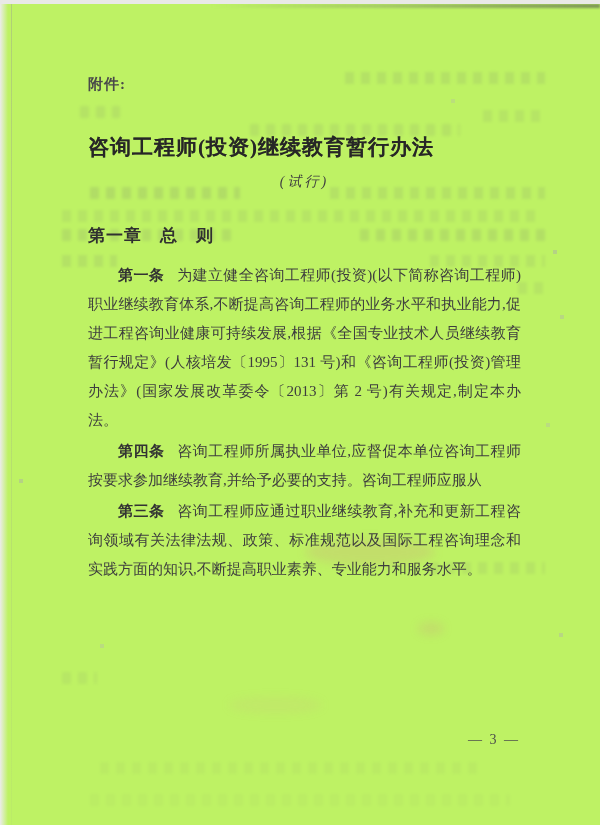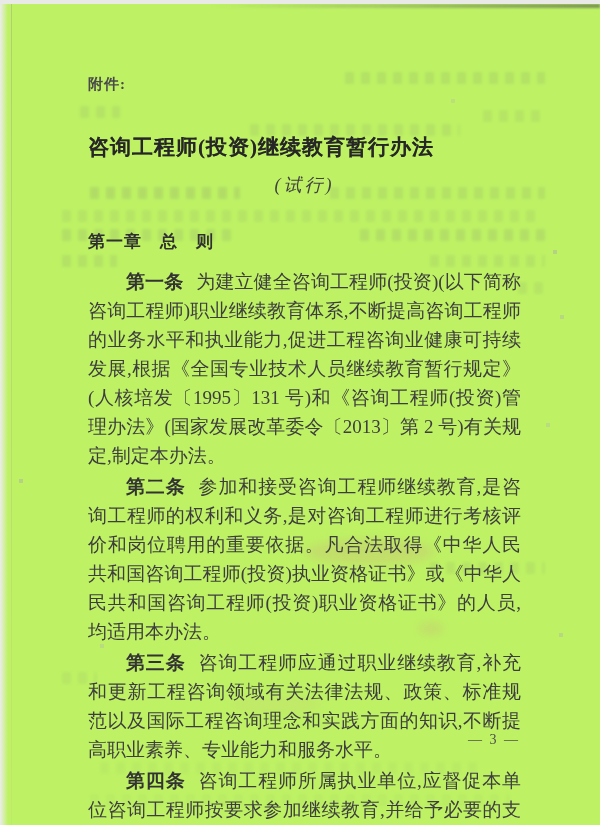--- a/index.html
+++ b/index.html
@@ -43,30 +43,30 @@
   .content { position:absolute; left:88px; top:0; width:433px; color:#3c3c3c; }
   .attachment {
     margin-top:71px; font-weight:bold; font-size:15px; color:#4a4a4a; letter-spacing:1px;
   }
   .title {
     margin:40px 0 0; text-align:left; font-size:21px; line-height:26px;
     letter-spacing:1px; color:#262626; font-weight:bold;
     text-shadow:0 0 0.5px rgba(40,40,40,0.6);
   }
   .subtitle {
-    margin-top:13px; text-align:center; font-size:18px; font-style:italic;
+    margin-top:13px; text-align:center; font-size:14px; font-style:italic;
     letter-spacing:3px; color:#414141;
   }
   .chapter {
     margin:33px 0 0; text-align:left; font-size:17px; font-weight:bold;
     color:#303030; letter-spacing:1px;
   }
   .body-text { margin-top:14px; }
   p.article {
-    margin:0 0 2px; font-size:19px; line-height:29px; text-align:justify;
+    margin:0 0 2px; font-size:15px; line-height:29px; text-align:justify;
     text-indent:2em; color:#3e3e3e;
   }
   .art-num { font-weight:bold; color:#333333; padding-right:13px; }
   .pagenum {
     position:absolute; top:728px; right:80px; font-size:14px;
     color:#4c4c4c; letter-spacing:2px;
   }
 </style>
 </head>
 <body>
@@ -103,21 +103,20 @@
     <div class="attachment">附件:</div>
 
     <h1 class="title">咨询工程师(投资)继续教育暂行办法</h1>
 
     <div class="subtitle">(试行)</div>
 
     <h2 class="chapter">第一章　总　则</h2>
 
     <div class="body-text">
       <p class="article"><b class="art-num">第一条</b><span>为建立健全咨询工程师(投资)(以下简称咨询工程师)职业继续教育体系,不断提高咨询工程师的业务水平和执业能力,促进工程咨询业健康可持续发展,根据《全国专业技术人员继续教育暂行规定》(人核培发〔1995〕131 号)和《咨询工程师(投资)管理办法》(国家发展改革委令〔2013〕第 2 号)有关规定,制定本办法。</span></p>
-      <p class="article"><b class="art-num">第二条</b><span>参加和接受咨询工程师继续教育,是咨询工程师的权利和义务,是对咨询工程师进行考核评价和岗位聘用的重要依据。凡合法取得《中华人民共和国咨询工程师(投资)执业资格证书》或《中华人民共和国咨询工程师(投资)职业资格证书》的人员,均适用本办法。</span></p>
+      <p class="article"><b class="art-num">第四条</b><span>咨询工程师所属执业单位,应督促本单位咨询工程师按要求参加继续教育,并给予必要的支持。咨询工程师应服从</span></p>
       <p class="article"><b class="art-num">第三条</b><span>咨询工程师应通过职业继续教育,补充和更新工程咨询领域有关法律法规、政策、标准规范以及国际工程咨询理念和实践方面的知识,不断提高职业素养、专业能力和服务水平。</span></p>
-      <p class="article"><b class="art-num">第四条</b><span>咨询工程师所属执业单位,应督促本单位咨询工程师按要求参加继续教育,并给予必要的支持。咨询工程师应服从</span></p>
     </div>
   </div>
 
   <div class="pagenum">— 3 —</div>
 
 </div>
 
 </body></html>

